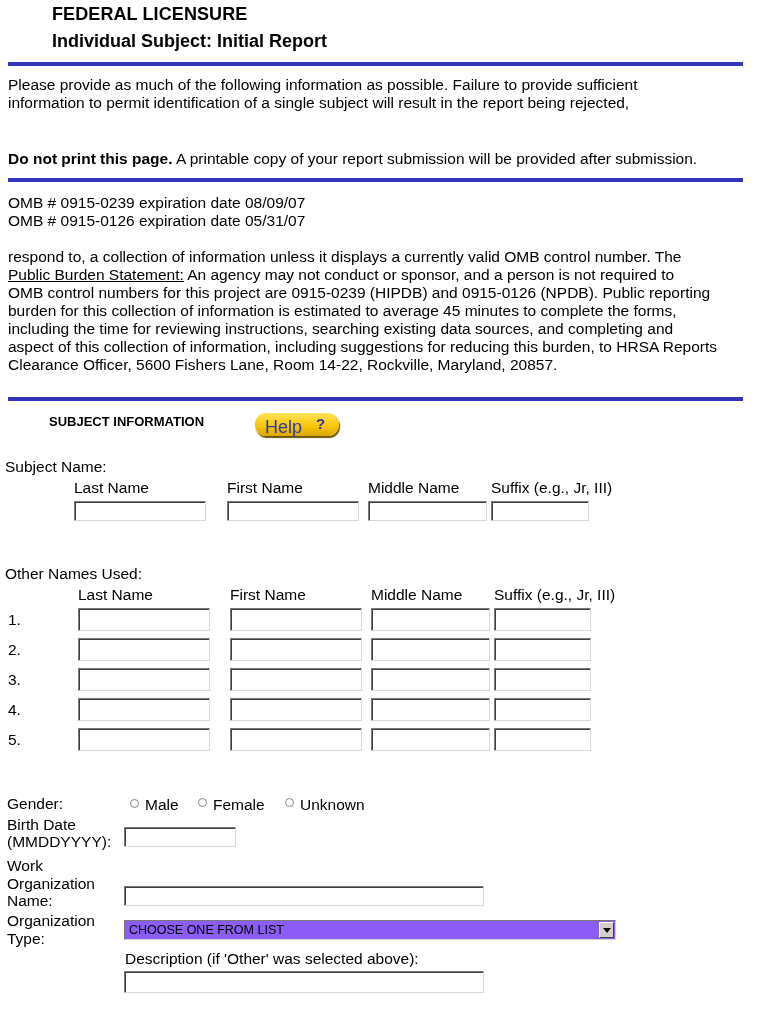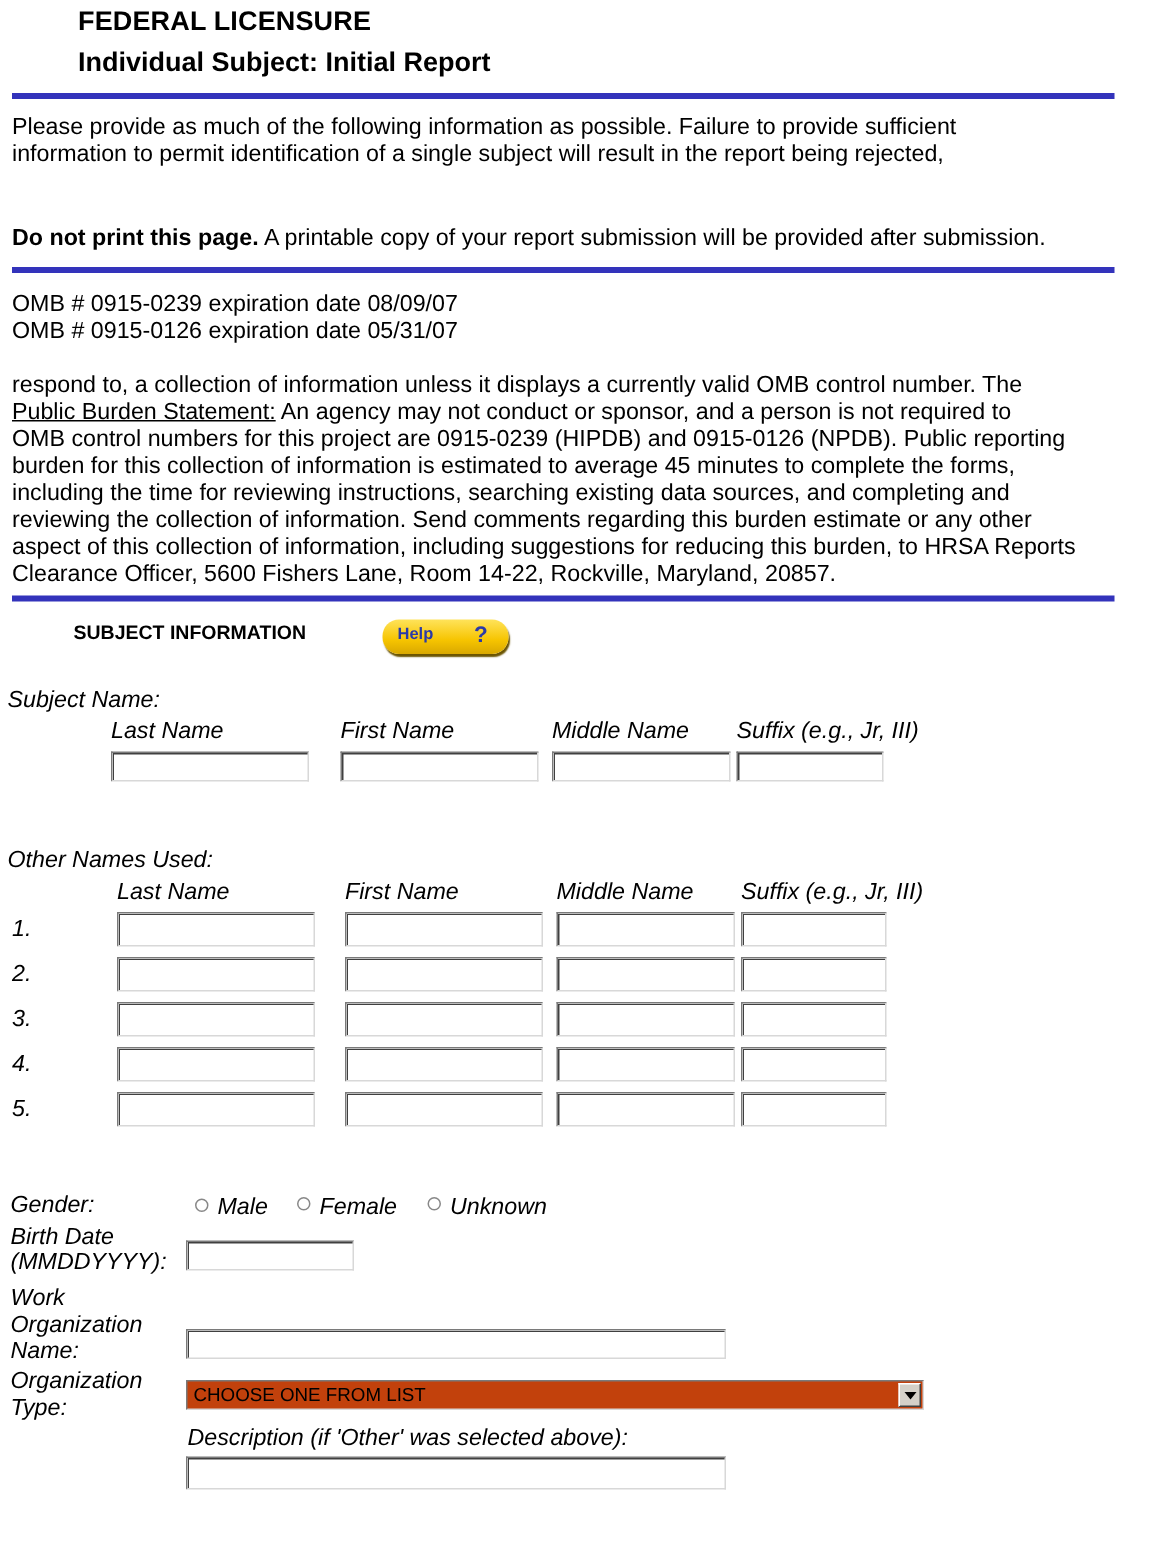--- a/index.html
+++ b/index.html
@@ -9,32 +9,32 @@
   .h1 { left:8px; top:4px; font-size:18px; font-weight:bold; letter-spacing:0.1px; }
   .h2 { left:8px; top:31px; font-size:18px; font-weight:bold; }
   .rule { position:absolute; left:8px; width:735px; height:4px; background:#3333bb; }
   .para { position:absolute; left:8px; width:740px; line-height:18px; font-size:15.5px; }
   .bold { font-weight:bold; }
   .u { text-decoration:underline; }
   .section { left:5px; top:414px; font-size:13px; font-weight:bold; }
   .help-btn { position:absolute; left:255px; top:413px; width:84px; height:23px;
               border-radius:11px; background:linear-gradient(#ffe35a,#f6c400 60%,#d9a800);
               box-shadow:1px 2px 1px #6b5400; cursor:pointer; }
-  .help-btn .lbl { position:absolute; left:10px; top:4px; font-size:11px; font-weight:bold; color:#2a3aa8; }
+  .help-btn .lbl { position:absolute; left:10px; top:4px; font-size:18px; font-weight:normal; color:#2a3aa8; }
   .help-btn .q { position:absolute; left:61px; top:2px; font-size:15px; font-weight:bold; color:#2a3aa8; }
-  .lbl-t { position:absolute; font-size:15.5px; white-space:nowrap;font-style:italic; }
+  .lbl-t { position:absolute; font-size:15.5px; white-space:nowrap; }
   .txt { position:absolute; height:20px; box-sizing:border-box; background:#fff;
          border-top:1px solid #7a7a7a; border-left:1px solid #7a7a7a;
          border-right:1px solid #d8d8d8; border-bottom:1px solid #d8d8d8;
          box-shadow:inset 1px 1px 0 #404040; }
   .radio { position:absolute; width:9px; height:9px; border-radius:50%;
            border:1px solid #888; box-sizing:border-box; background:#fff; }
   .select { position:absolute; left:124px; top:920px; width:492px; height:20px; box-sizing:border-box;
             border-top:1px solid #7a7a7a; border-left:1px solid #7a7a7a;
-            border-right:1px solid #d8d8d8; border-bottom:1px solid #d8d8d8; background:#c2410c; }
+            border-right:1px solid #d8d8d8; border-bottom:1px solid #d8d8d8; background:#8b5cf6; }
   .select .val { position:absolute; left:4px; top:2px; font-size:12.5px; }
   .select .arrow { position:absolute; right:1px; top:1px; width:15px; height:16px; background:#d4d0c8;
                    border:1px solid #fff; border-right-color:#404040; border-bottom-color:#404040; box-sizing:border-box; }
   .select .arrow::after { content:""; position:absolute; left:3px; top:5px; border-left:4px solid transparent;
                           border-right:4px solid transparent; border-top:5px solid #000; }
 </style>
 </head>
 <body>
 
 <div class="abs h1">FEDERAL LICENSURE</div>
@@ -53,21 +53,20 @@
 <div class="para" style="top:194px">
   <div>OMB # 0915-0239 expiration date 08/09/07</div>
   <div>OMB # 0915-0126 expiration date 05/31/07</div>
 </div>
 <div class="para" style="top:248px">
   <div>respond to, a collection of information unless it displays a currently valid OMB control number. The</div>
   <div><span class="u">Public Burden Statement:</span><span> An agency may not conduct or sponsor, and a person is not required to</span></div>
   <div>OMB control numbers for this project are 0915-0239 (HIPDB) and 0915-0126 (NPDB). Public reporting</div>
   <div>burden for this collection of information is estimated to average 45 minutes to complete the forms,</div>
   <div>including the time for reviewing instructions, searching existing data sources, and completing and</div>
-  <div>reviewing the collection of information. Send comments regarding this burden estimate or any other</div>
   <div>aspect of this collection of information, including suggestions for reducing this burden, to HRSA Reports</div>
   <div>Clearance Officer, 5600 Fishers Lane, Room 14-22, Rockville, Maryland, 20857.</div>
 </div>
 <div class="rule" style="top:397px"></div>
 
 <div class="abs section">SUBJECT INFORMATION</div>
 <div class="help-btn">
   <span class="lbl">Help</span>
   <span class="q">?</span>
 </div>

